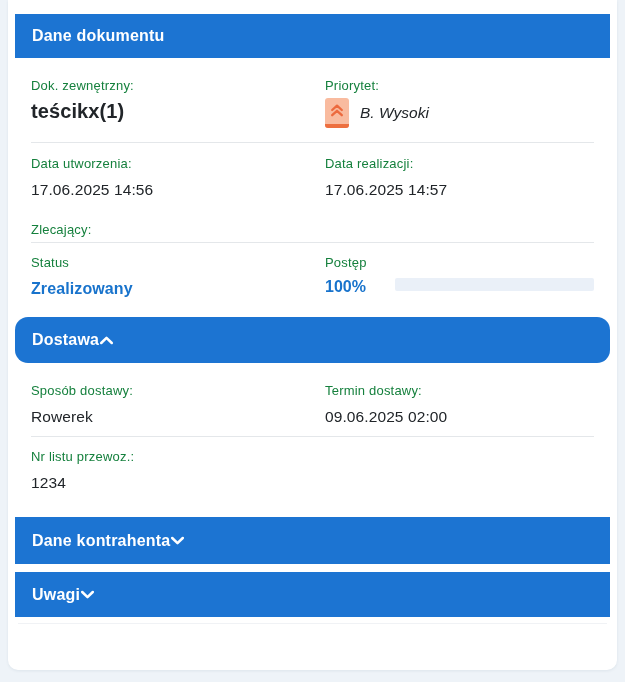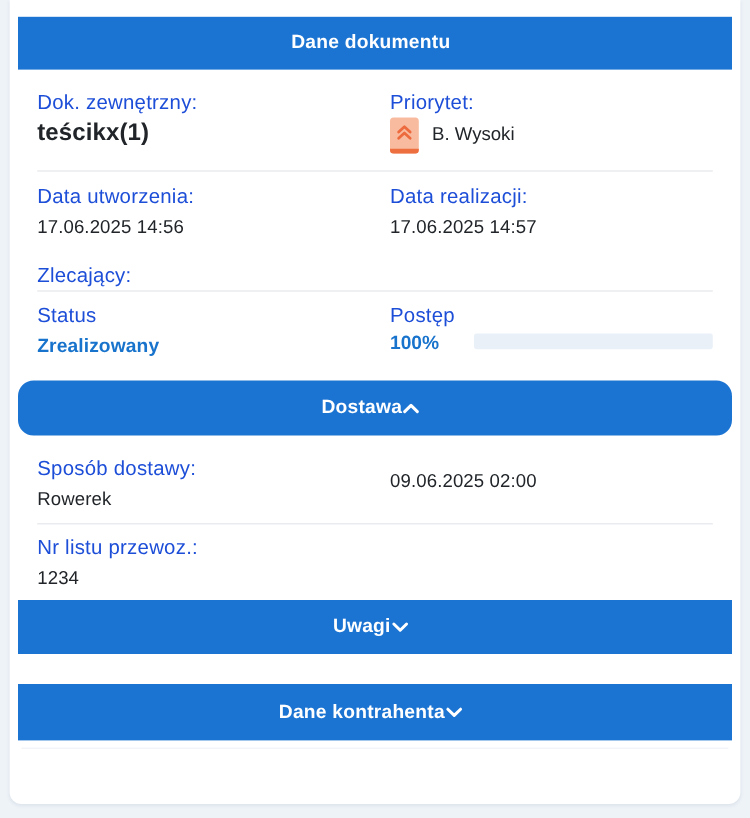--- a/index.html
+++ b/index.html
@@ -22,37 +22,37 @@
     box-shadow: 0 1px 3px rgba(30, 60, 90, 0.08);
     box-sizing: border-box;
     padding: 14px 7px 0 7px;
   }
   .sec-header {
     height: 44px;
     background: #1c74d2;
     color: #ffffff;
     display: flex;
     align-items: center;
-    justify-content: center;
+    justify-content: flex-start;
     padding: 0 24px 0 17px;
     box-sizing: border-box;
     cursor: pointer;
   }
   .sec-title {
     font-size: 16px;
     font-weight: bold;
     letter-spacing: 0.2px;
   }
   .sec-body { padding: 0 16px; }
   .row { display: flex; }
   .cell { width: 294px; box-sizing: border-box; padding-right: 12px; }
   .cell.grow { flex: 1; padding-right: 0; }
   .label {
-    font-size: 17px;
-    color: #1d4ed8;
+    font-size: 13px;
+    color: #15803d;
     letter-spacing: 0.2px;
     line-height: 15px;
   }
   .value {
     margin-top: 9px;
     font-size: 15.5px;
     color: #212529;
     line-height: 19px;
     letter-spacing: 0.1px;
   }
@@ -82,20 +82,21 @@
     position: absolute;
     left: 0; right: 0; bottom: 0;
     height: 4px;
     background: #ed6f3f;
     border-radius: 0 0 3px 3px;
   }
   .prio-text {
     margin-left: 11px;
     font-size: 15.5px;
     color: #212529;
+    font-style: italic;
   }
   
   .progress-line { display: flex; align-items: flex-start; }
   .progress-pct {
     font-size: 16px;
     font-weight: bold;
     color: #1873cc;
     width: 58px;
     flex: none;
   }
@@ -195,47 +196,48 @@
     </span>
   </div>
   <div class="sec-body">
 
     <div class="row" style="padding-top:20px;">
       <div class="cell">
         <div class="label">Sposób dostawy:</div>
         <div class="value">Rowerek</div>
       </div>
       <div class="cell grow">
+        <div class="label">Termin dostawy:</div>
         <div class="value">09.06.2025 02:00</div>
       </div>
     </div>
 
     <hr class="divider" style="margin-top:10px;">
 
     <div class="row" style="padding-top:12px;">
       <div class="cell grow">
         <div class="label">Nr listu przewoz.:</div>
         <div class="value">1234</div>
       </div>
     </div>
+  </div>
+
+  <div class="sec-header" style="margin-top:25px; height:47px;">
+    <span class="sec-title">Dane kontrahenta</span>
+    <span style="display:flex;">
+      <svg width="15" height="9" viewBox="0 0 15 9">
+        <polyline points="2.2,2 7.5,7.2 12.8,2" fill="none" stroke="#ffffff" stroke-width="2.5" stroke-linecap="round" stroke-linejoin="round"></polyline>
+      </svg>
+    </span>
   </div>
 
   <div class="sec-header" style="margin-top:8px; height:45px;">
     <span class="sec-title">Uwagi</span>
     <span style="display:flex;">
       <svg width="15" height="9" viewBox="0 0 15 9">
         <polyline points="2.2,2 7.5,7.2 12.8,2" fill="none" stroke="#ffffff" stroke-width="2.5" stroke-linecap="round" stroke-linejoin="round"></polyline>
       </svg>
     </span>
   </div>
 
-  <div class="sec-header" style="margin-top:25px; height:47px;">
-    <span class="sec-title">Dane kontrahenta</span>
-    <span style="display:flex;">
-      <svg width="15" height="9" viewBox="0 0 15 9">
-        <polyline points="2.2,2 7.5,7.2 12.8,2" fill="none" stroke="#ffffff" stroke-width="2.5" stroke-linecap="round" stroke-linejoin="round"></polyline>
-      </svg>
-    </span>
-  </div>
-
   <hr class="after-line">
 
 </div>
 
 </body></html>

